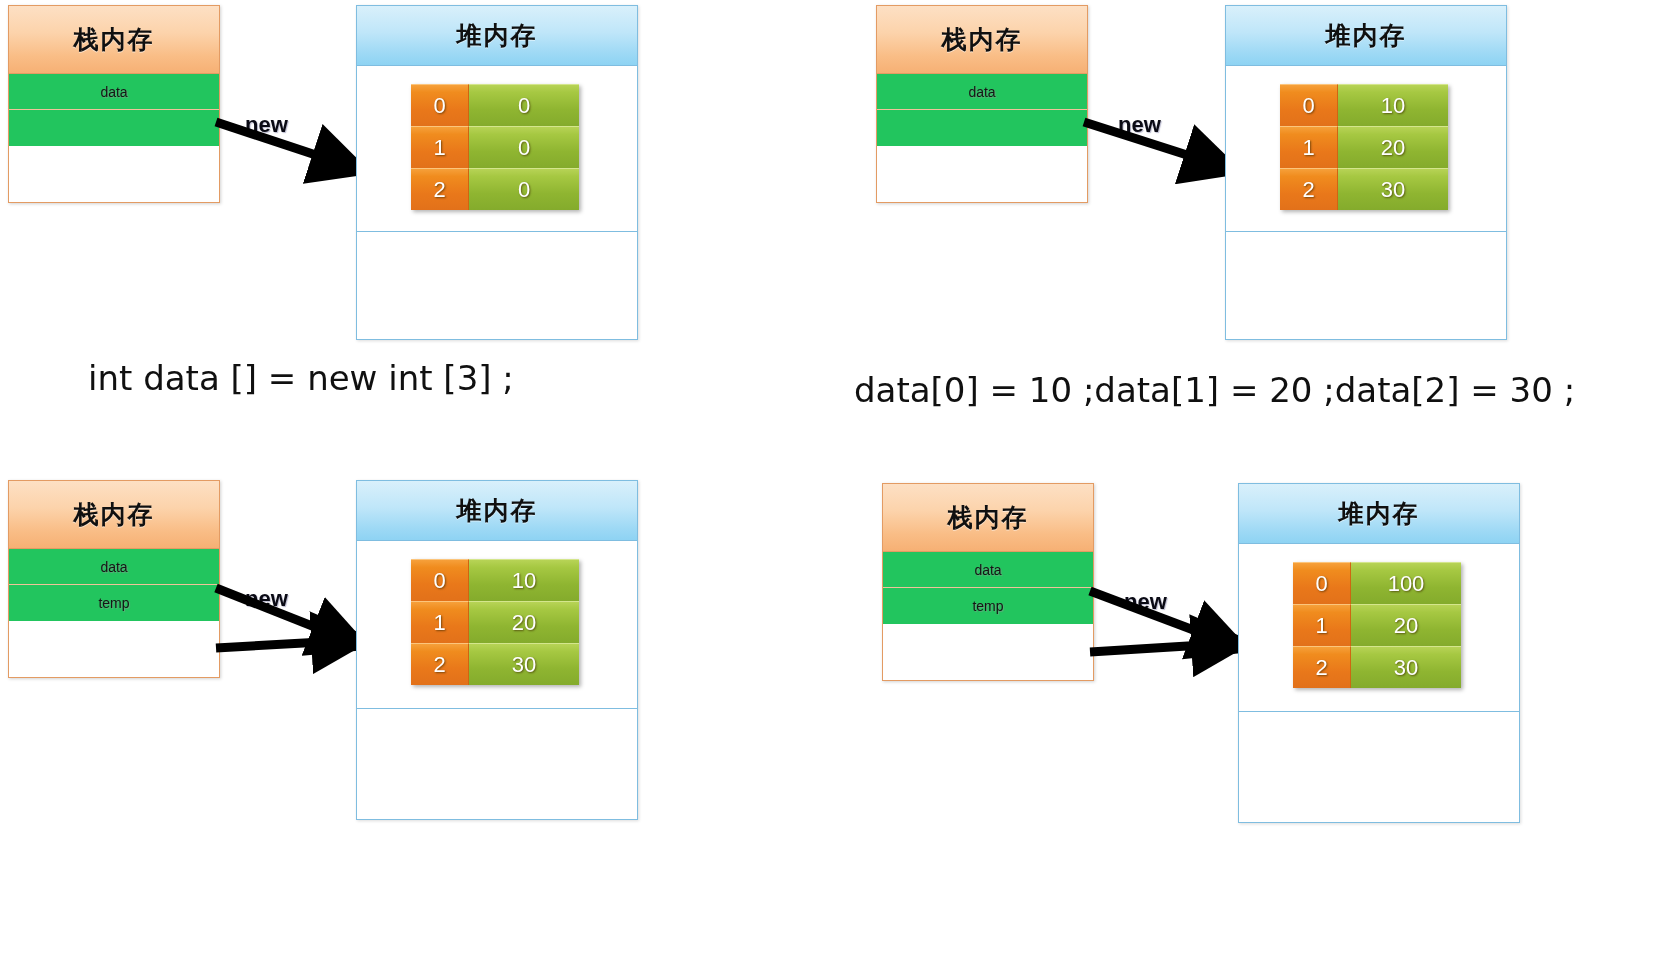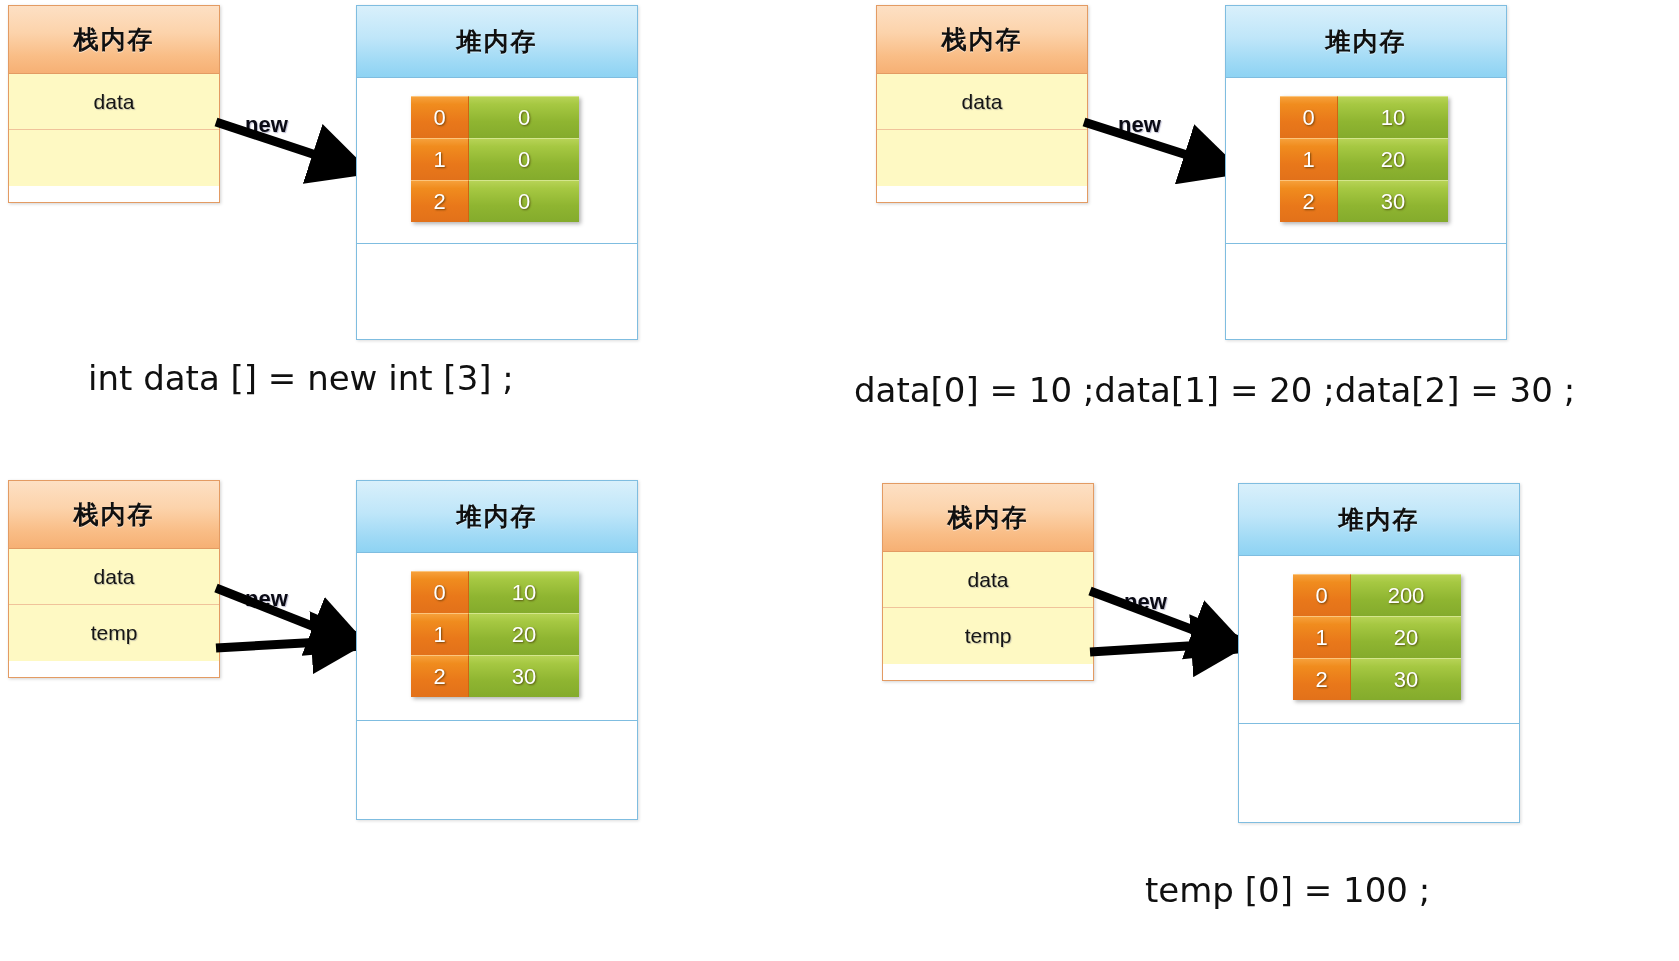--- a/index.html
+++ b/index.html
@@ -35,45 +35,45 @@
     display: flex;
     align-items: center;
     justify-content: center;
     font-size: 25px;
     font-weight: bold;
     color: #101010;
     letter-spacing: 2px;
     text-shadow: 0 1px 0 rgba(255,255,255,0.55);
   }
   .stack-slot {
-    height: 56px;
+    height: 36px;
     box-sizing: border-box;
     display: flex;
     align-items: center;
     justify-content: center;
-    font-size: 21px;
+    font-size: 14px;
     color: #151515;
-    background: #fef9c3;
+    background: #22c55e;
     text-shadow: 1px 1px 1px rgba(150,150,150,0.55);
   }
   .stack-slot.divided {
     border-bottom: 1px solid #f0c39a;
   }
   .stack-slot.empty { color: transparent; }
 
   
   .heap-box {
     position: absolute;
     border: 1px solid #7fbde0;
     box-sizing: border-box;
     background: #ffffff;
     box-shadow: 1px 1px 3px rgba(0,0,0,0.14);
   }
   .heap-header {
-    height: 72px;
+    height: 60px;
     box-sizing: border-box;
     border-bottom: 1px solid #7fbde0;
     background: linear-gradient(to bottom, #d9f0fb 0%, #bfe6f9 45%, #9ed9f5 80%, #8ed3f3 100%);
     display: flex;
     align-items: center;
     justify-content: center;
     font-size: 25px;
     font-weight: bold;
     color: #101010;
     letter-spacing: 2px;
@@ -295,29 +295,28 @@
     <line x1="230" y1="121" x2="360" y2="170" stroke="#000" stroke-width="9" marker-end="url(#ah4)"></line>
     <line x1="230" y1="182" x2="360" y2="174" stroke="#000" stroke-width="9" marker-end="url(#ah4)"></line>
   </svg>
 
   <div class="heap-box" style="left:378px; top:13px; width:282px; height:340px;">
     <div class="heap-header">堆内存</div>
     <div class="heap-body" style="height:168px;">
       <div class="array" style="left:54px; top:18px;">
         <div class="array-row">
           <div class="cell-idx">0</div>
-          <div class="cell-val">200</div>
+          <div class="cell-val">100</div>
         </div>
         <div class="array-row">
           <div class="cell-idx">1</div>
           <div class="cell-val">20</div>
         </div>
         <div class="array-row">
           <div class="cell-idx">2</div>
           <div class="cell-val">30</div>
         </div>
       </div>
     </div>
     <div class="heap-footer" style="height:98px;"></div>
   </div>
 
-  <div class="caption" style="left:285px; top:400px;">temp [0] = 100 ;</div>
 </div>
 
 </body></html>

